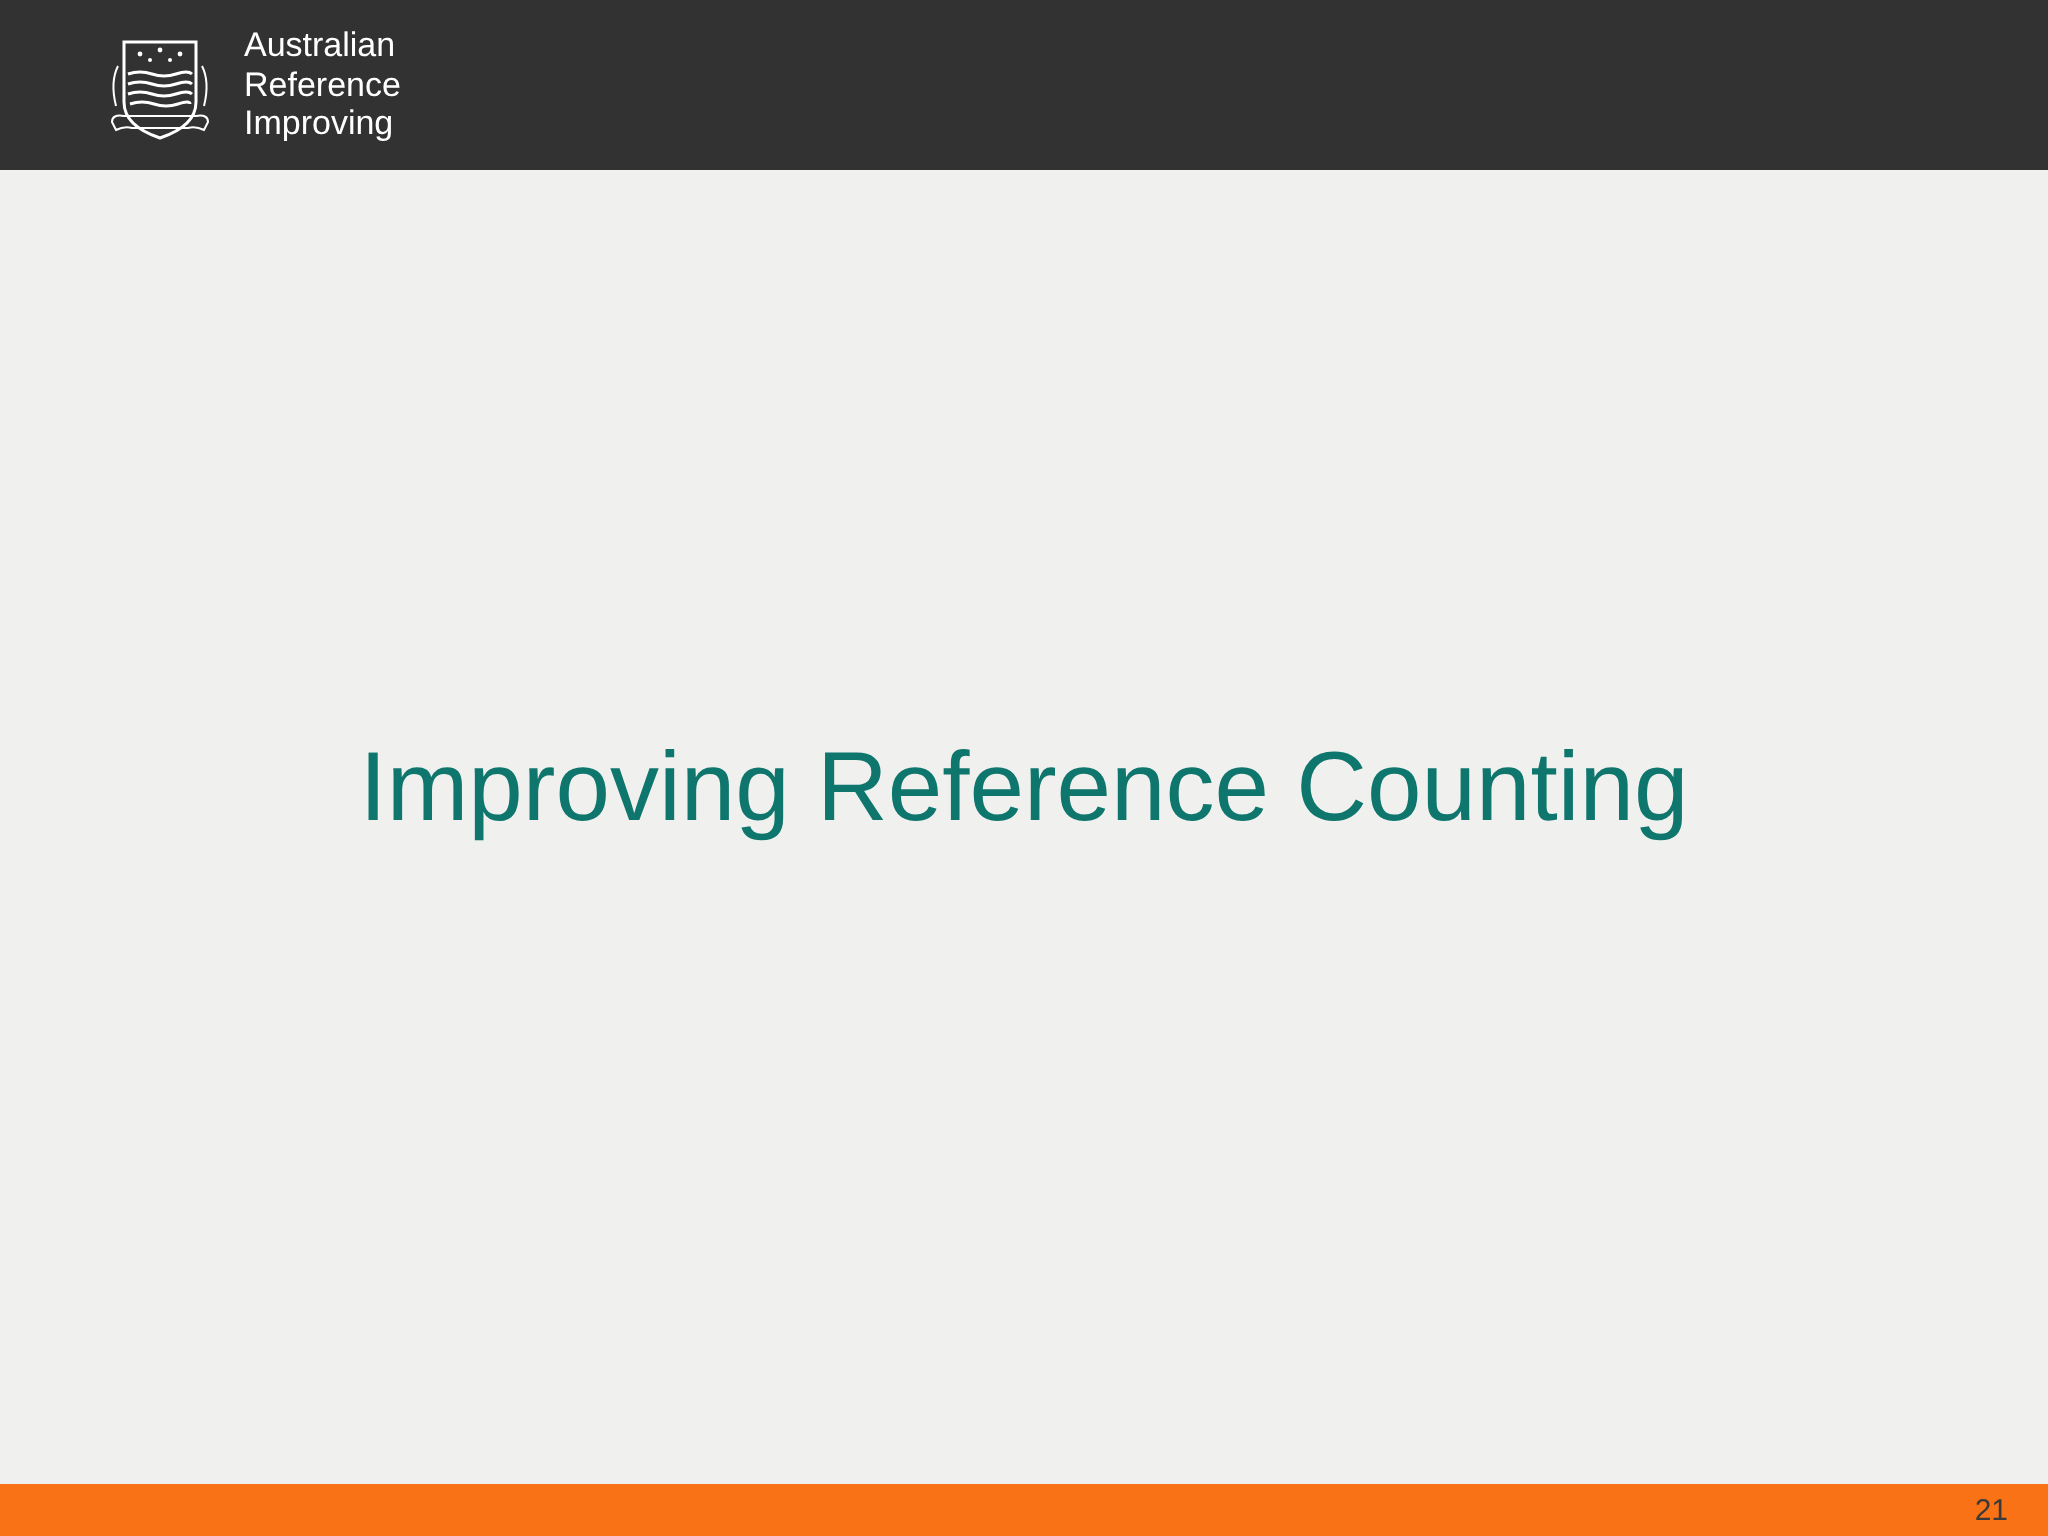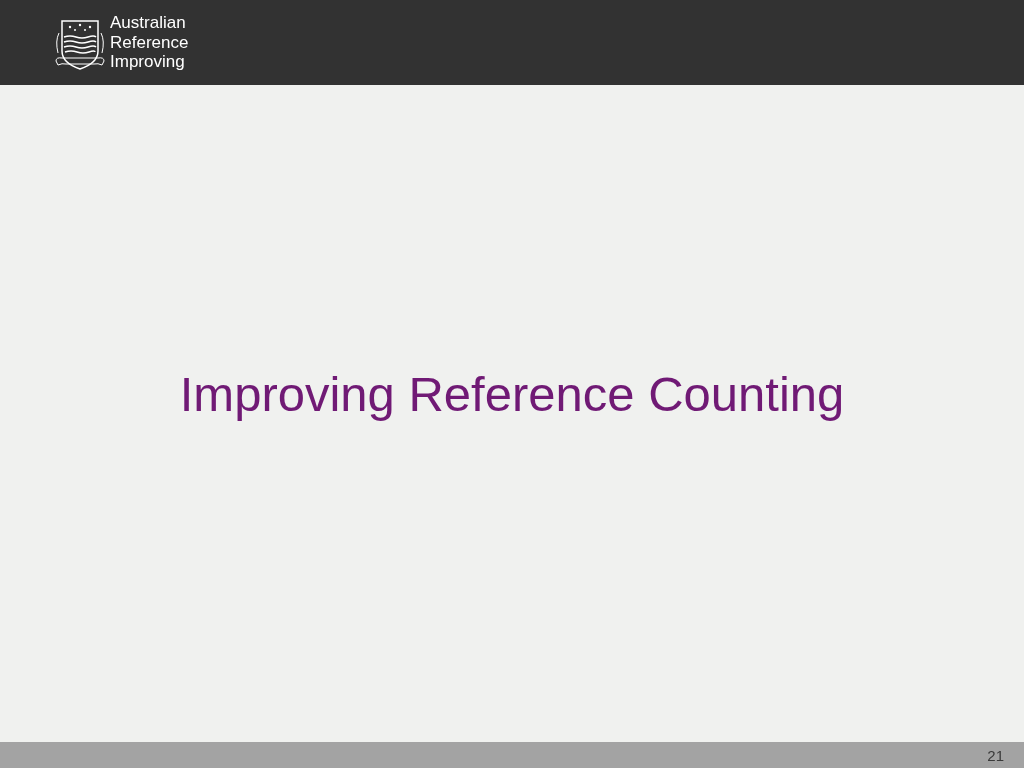--- a/index.html
+++ b/index.html
@@ -19,53 +19,54 @@
       width: 100%;
       height: 85px;
       background: #323232;
       display: flex;
       align-items: center;
       padding-left: 50px;
     }
     .logo-container {
       display: flex;
       align-items: center;
+      gap: 12px;
     }
     .crest {
       width: 60px;
       height: 60px;
       position: relative;
     }
     .inst-name {
       color: #ffffff;
       font-size: 17px;
       line-height: 1.15;
       font-weight: 400;
     }
     .main {
       width: 100%;
       height: calc(100% - 85px - 26px);
       display: flex;
       align-items: center;
       justify-content: center;
     }
     .title {
-      color: #701a75;
+      color: #0f766e;
       font-size: 49px;
       font-weight: 400;
       text-align: center;
       margin-top: -40px;
     }
     .footer {
       position: absolute;
       bottom: 0;
       left: 0;
       width: 100%;
       height: 26px;
-      background: #a3a3a3;
+      background: #f97316;
       display: flex;
       align-items: center;
       justify-content: flex-end;
       padding-right: 20px;
     }
     .page-number {
       color: #3a3a3a;
       font-size: 15px;
     }
   </style>

